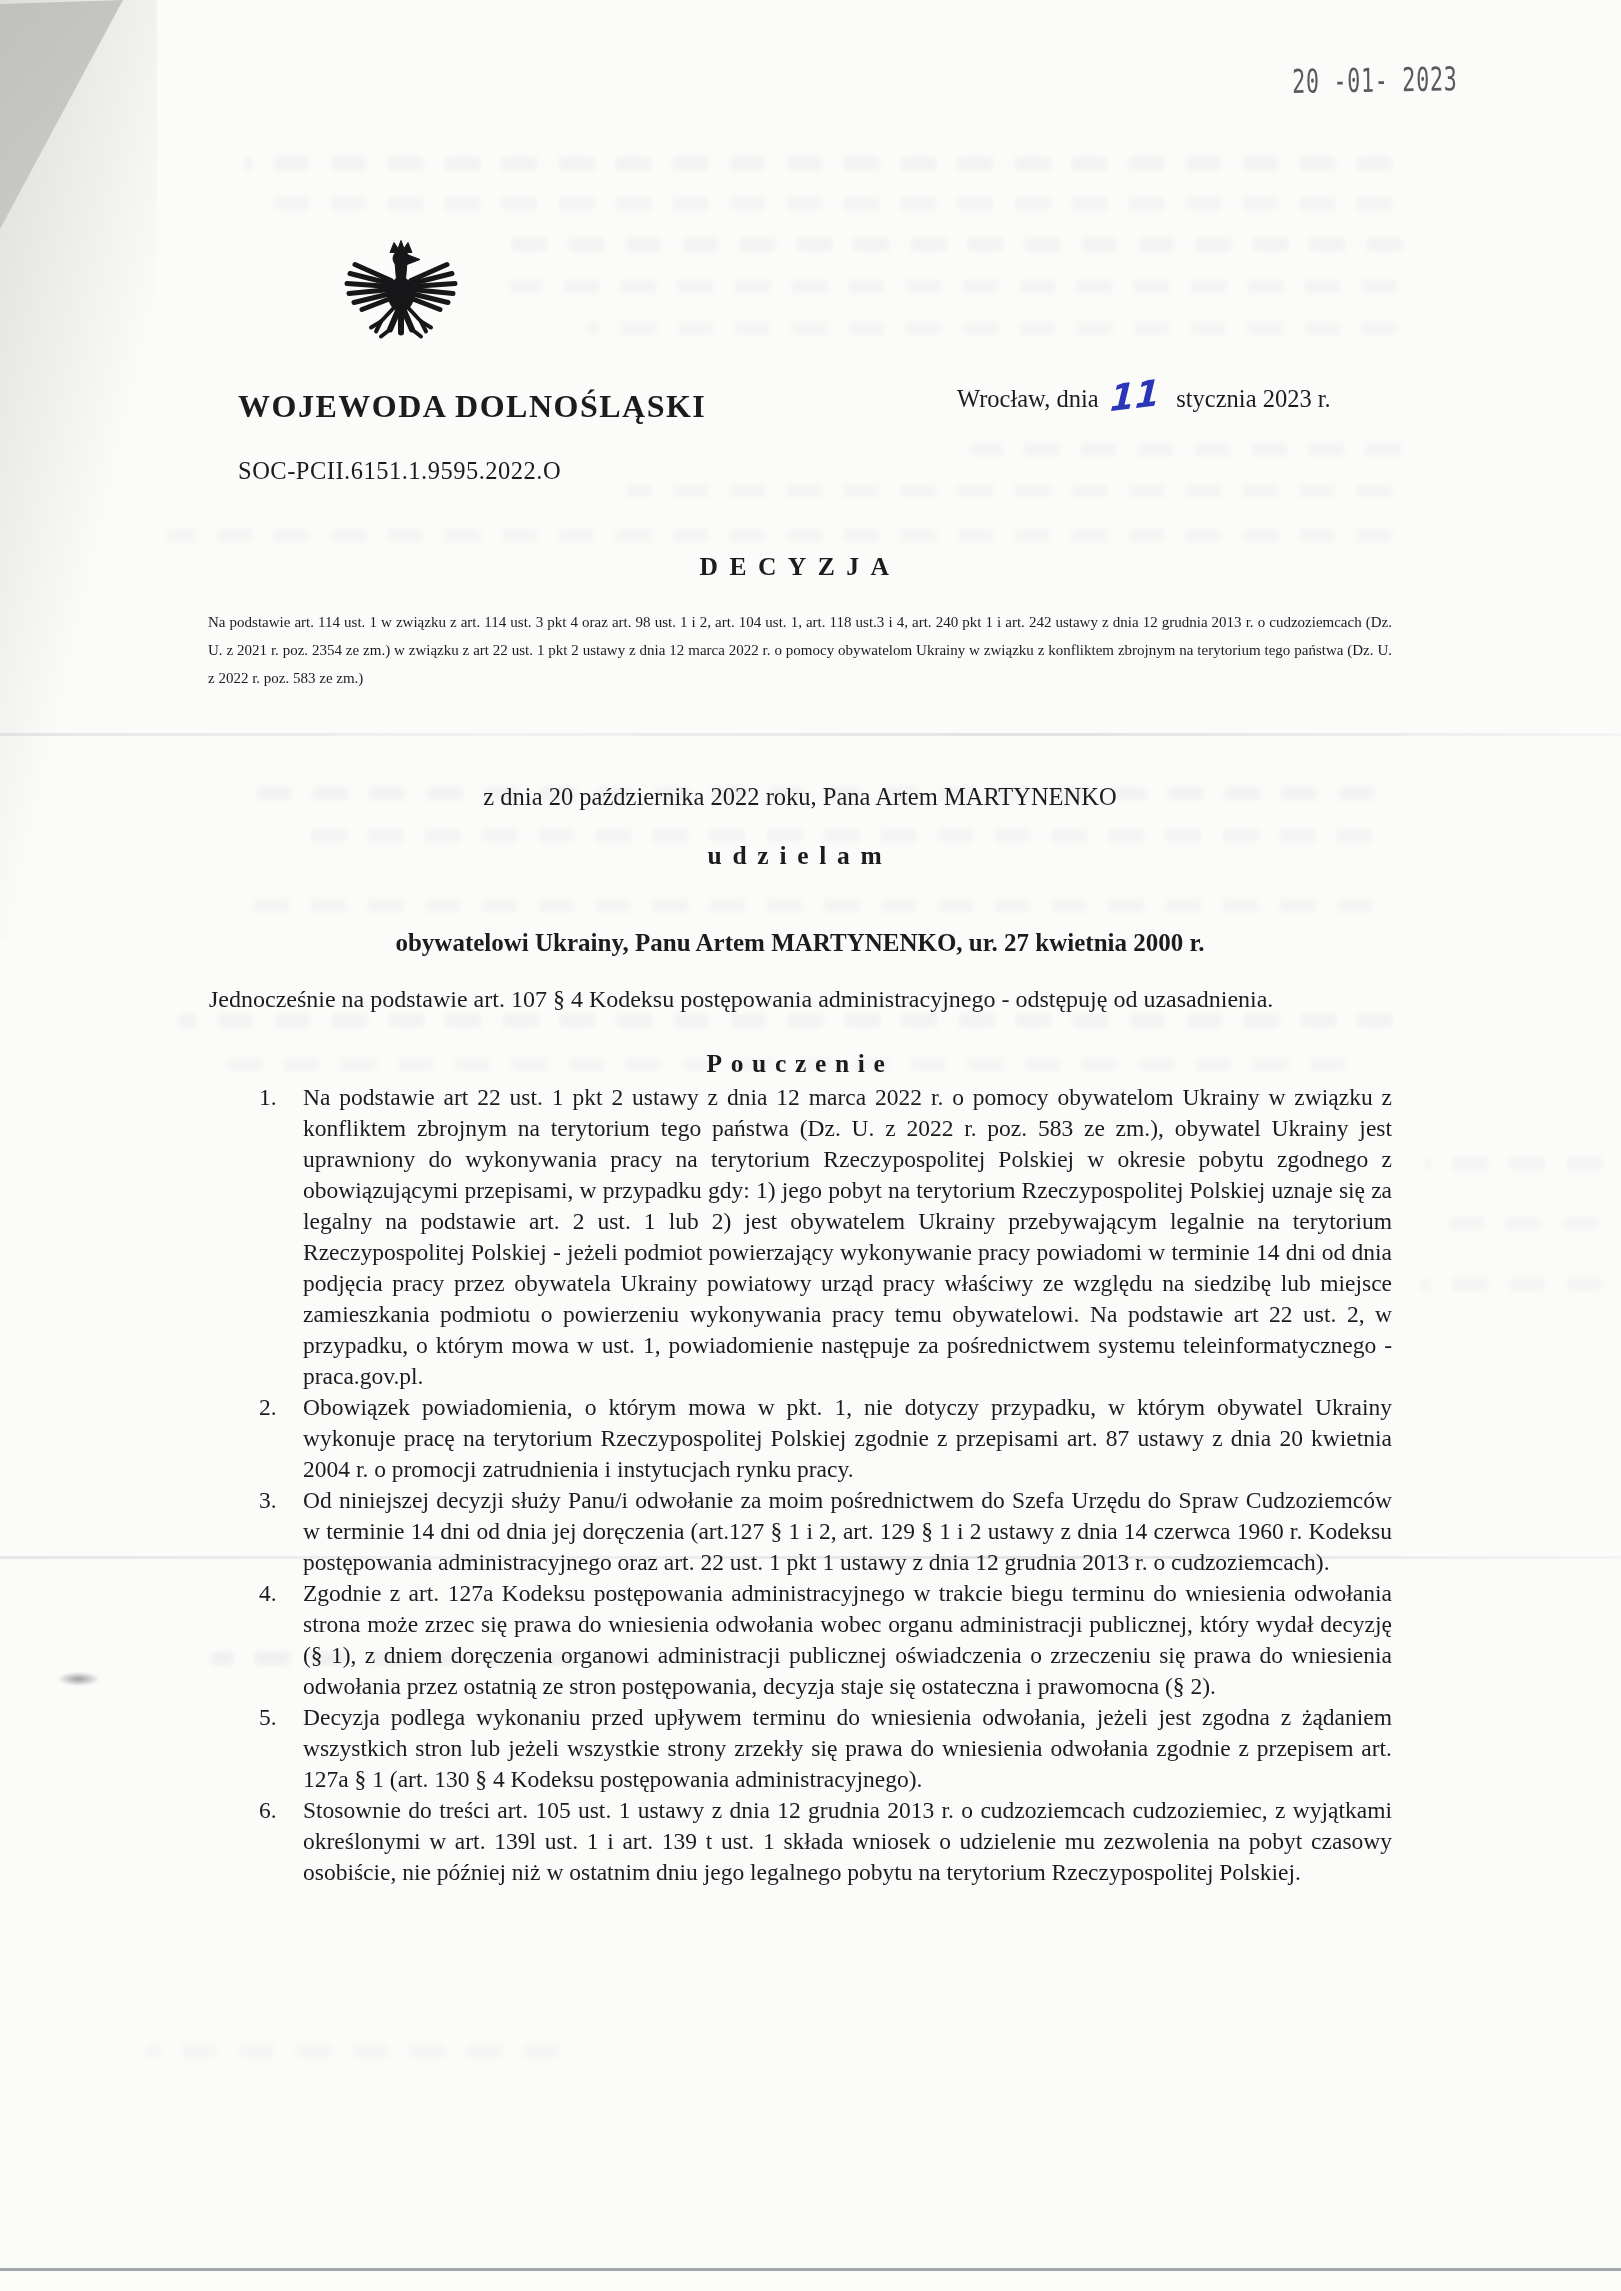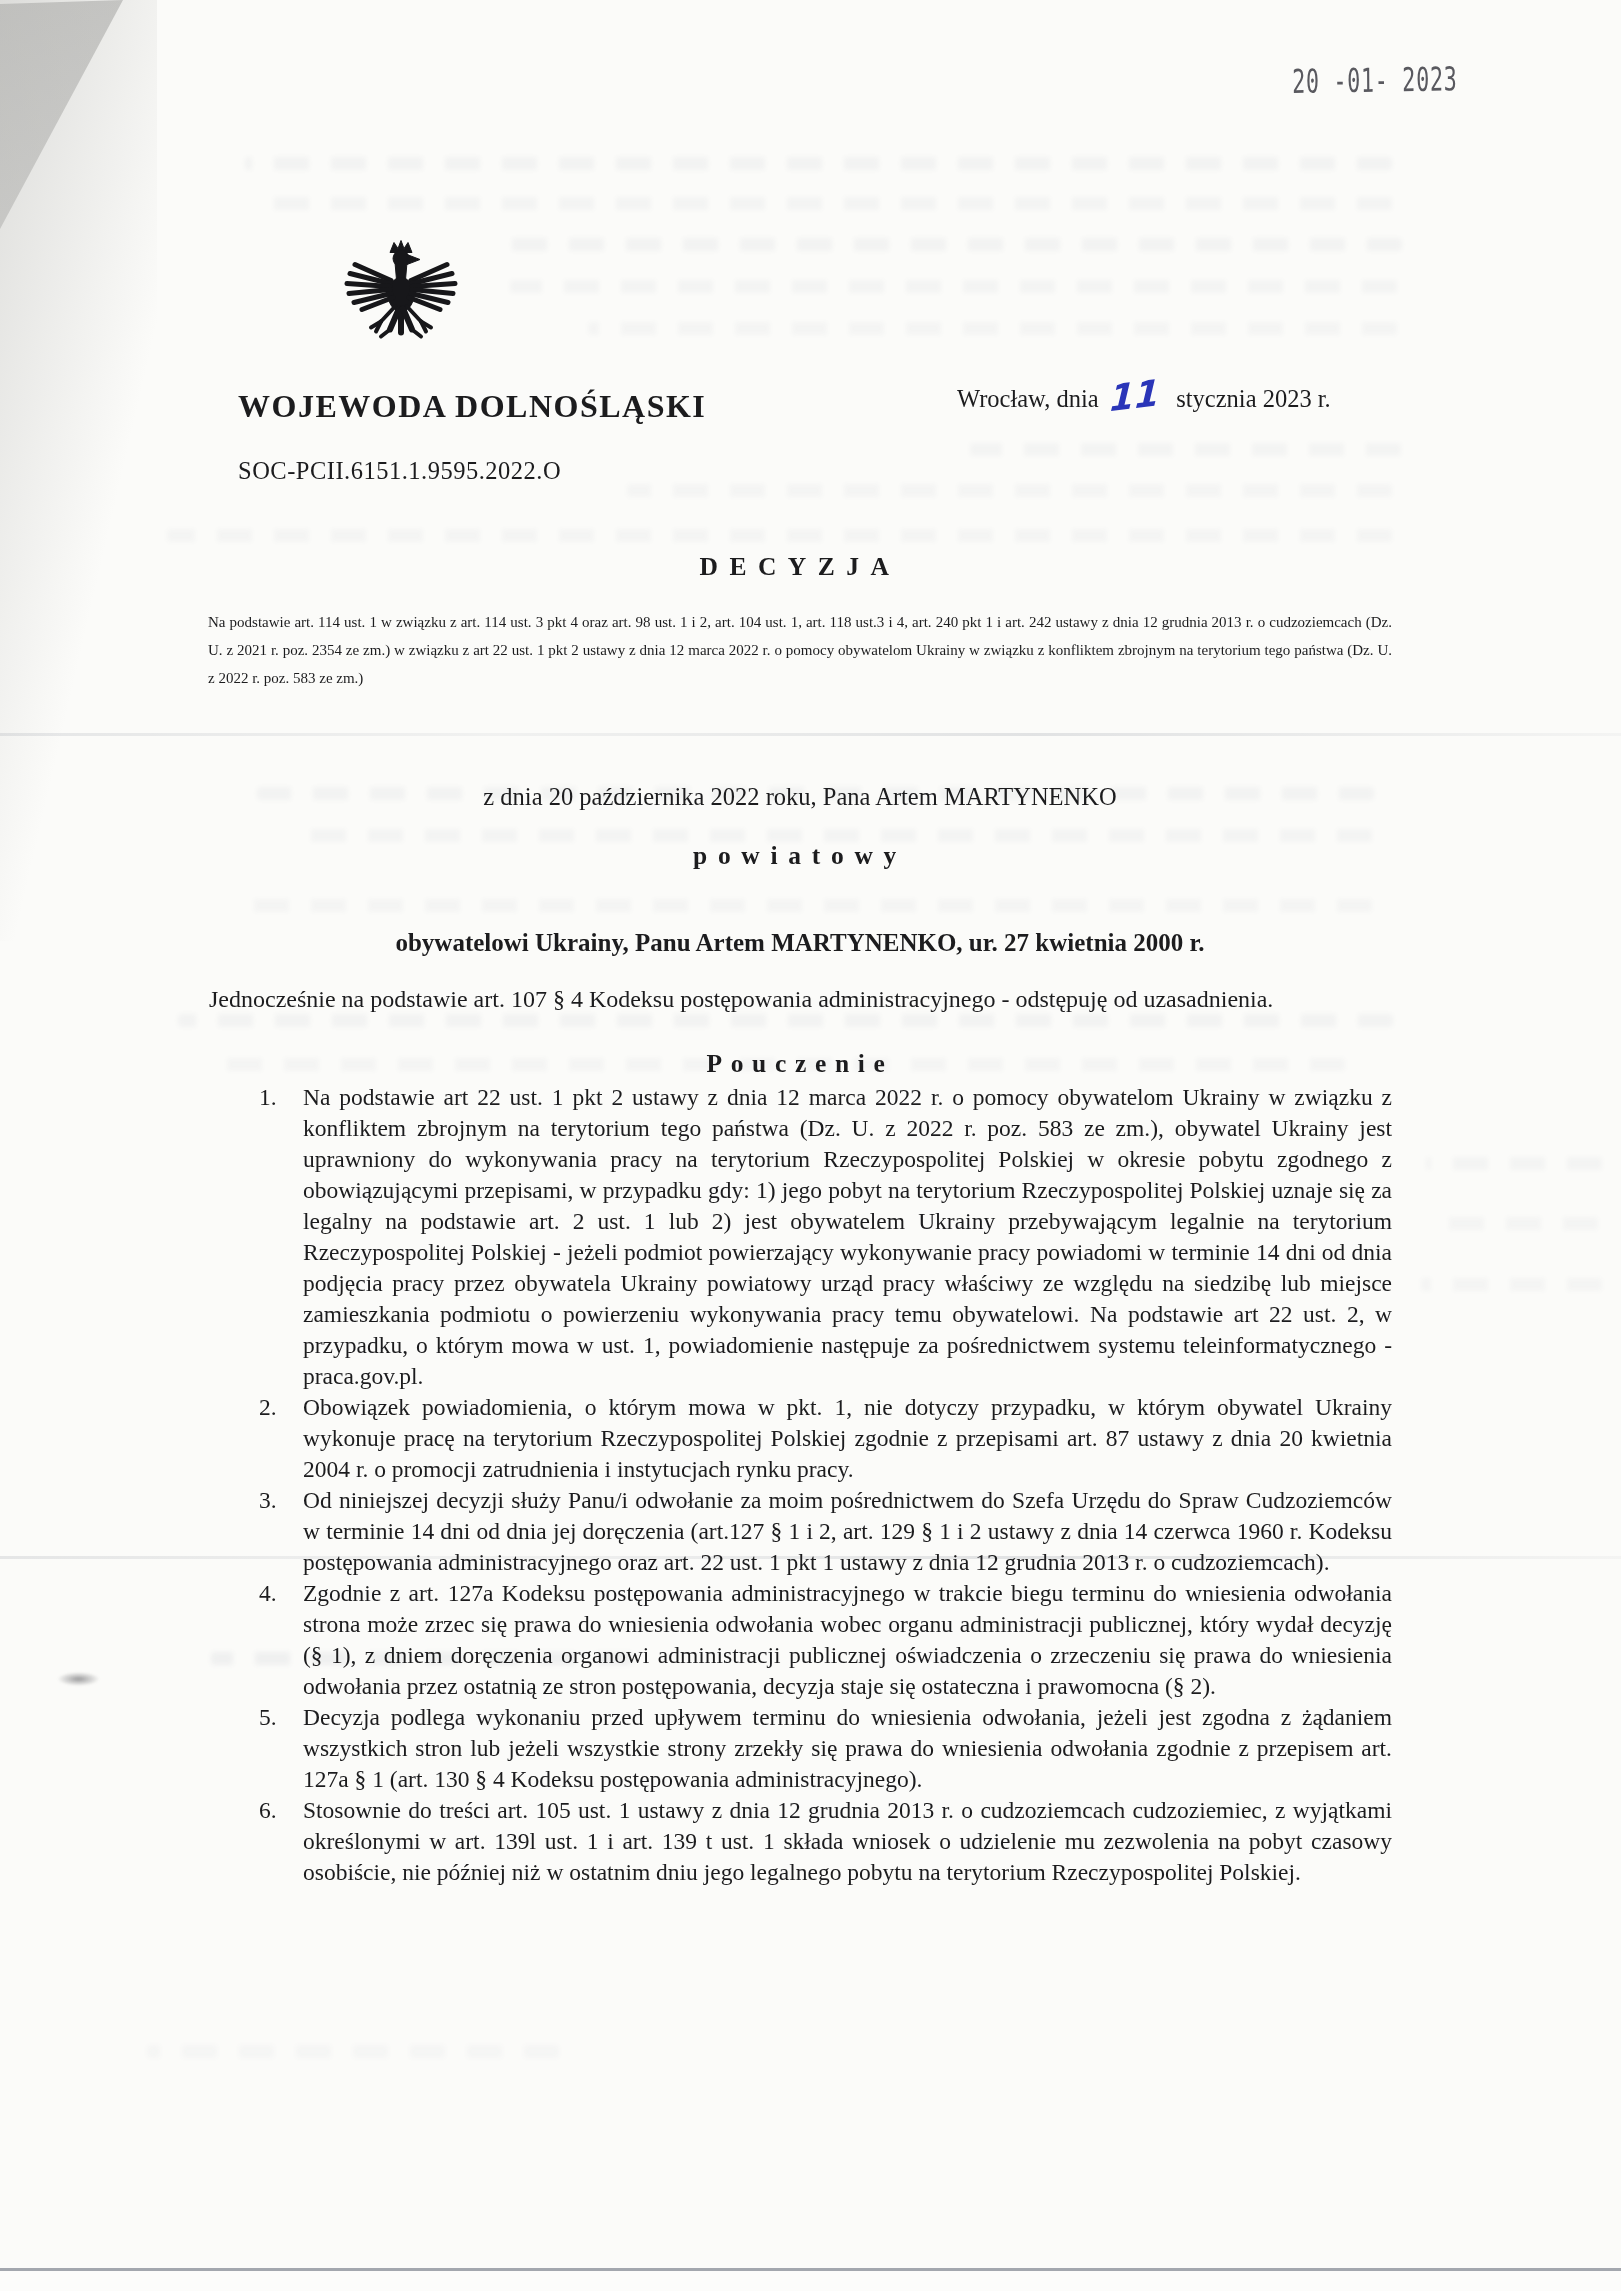--- a/index.html
+++ b/index.html
@@ -167,21 +167,21 @@
     <span>Wrocław, dnia</span>
     <span class="hand-day">11</span>
     <span>stycznia 2023 r.</span>
   </div>
 
   <div class="cline t-decyzja">DECYZJA</div>
 
   <div class="legal-basis">Na podstawie art. 114 ust. 1 w związku z art. 114 ust. 3 pkt 4 oraz art. 98 ust. 1 i 2, art. 104 ust. 1, art. 118 ust.3 i 4, art. 240 pkt 1 i art. 242 ustawy z dnia 12 grudnia 2013 r. o cudzoziemcach (Dz. U. z 2021 r. poz. 2354 ze zm.) w związku z art 22 ust. 1 pkt 2 ustawy z dnia 12 marca 2022 r. o pomocy obywatelom Ukrainy w związku z konfliktem zbrojnym na terytorium tego państwa (Dz. U. z 2022 r. poz. 583 ze zm.)</div>
 
   <div class="cline t-zdnia">z dnia 20 października 2022 roku, Pana Artem MARTYNENKO</div>
-  <div class="cline t-udzielam">powiatowy</div>
+  <div class="cline t-udzielam">udzielam</div>
   <div class="cline t-obyw">obywatelowi Ukrainy, Panu Artem MARTYNENKO, ur. 27 kwietnia 2000 r.</div>
 
   <div class="waiver">Jednocześnie na podstawie art. 107 § 4 Kodeksu postępowania administracyjnego - odstępuję od uzasadnienia.</div>
 
   <div class="cline t-poucz">Pouczenie</div>
 
   <div class="items">
     <div class="pouczenie-item">
       <span class="item-num">1.</span>
       <span>Na podstawie art 22 ust. 1 pkt 2 ustawy z dnia 12 marca 2022 r. o pomocy obywatelom Ukrainy w związku z konfliktem zbrojnym na terytorium tego państwa (Dz. U. z 2022 r. poz. 583 ze zm.), obywatel Ukrainy jest uprawniony do wykonywania pracy na terytorium Rzeczypospolitej Polskiej w okresie pobytu zgodnego z obowiązującymi przepisami, w przypadku gdy: 1) jego pobyt na terytorium Rzeczypospolitej Polskiej uznaje się za legalny na podstawie art. 2 ust. 1 lub 2) jest obywatelem Ukrainy przebywającym legalnie na terytorium Rzeczypospolitej Polskiej - jeżeli podmiot powierzający wykonywanie pracy powiadomi w terminie 14 dni od dnia podjęcia pracy przez obywatela Ukrainy powiatowy urząd pracy właściwy ze względu na siedzibę lub miejsce zamieszkania podmiotu o powierzeniu wykonywania pracy temu obywatelowi. Na podstawie art 22 ust. 2, w przypadku, o którym mowa w ust. 1, powiadomienie następuje za pośrednictwem systemu teleinformatycznego - praca.gov.pl.</span>

